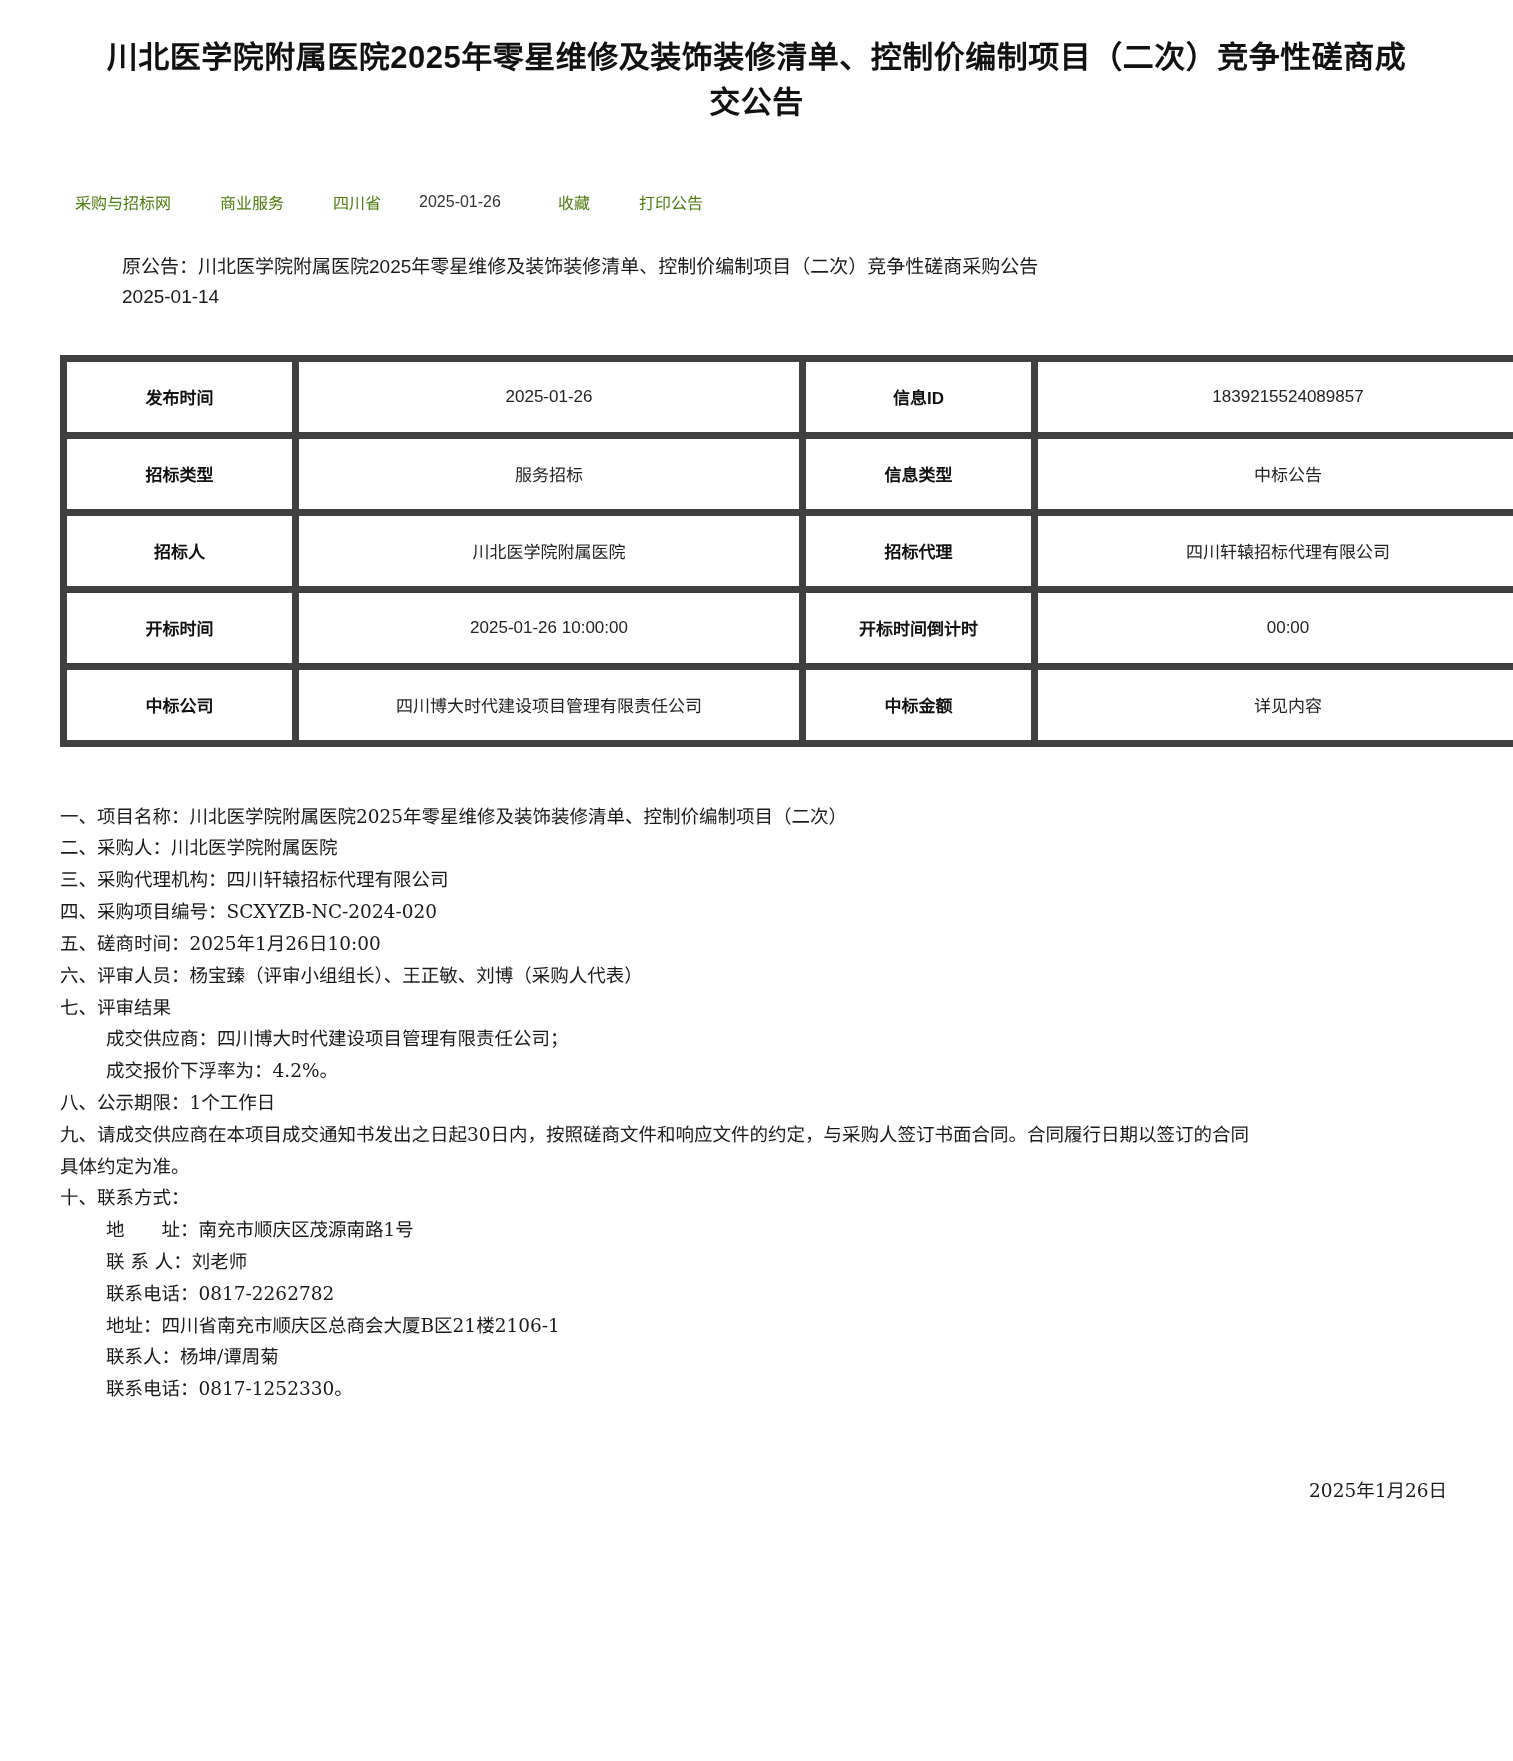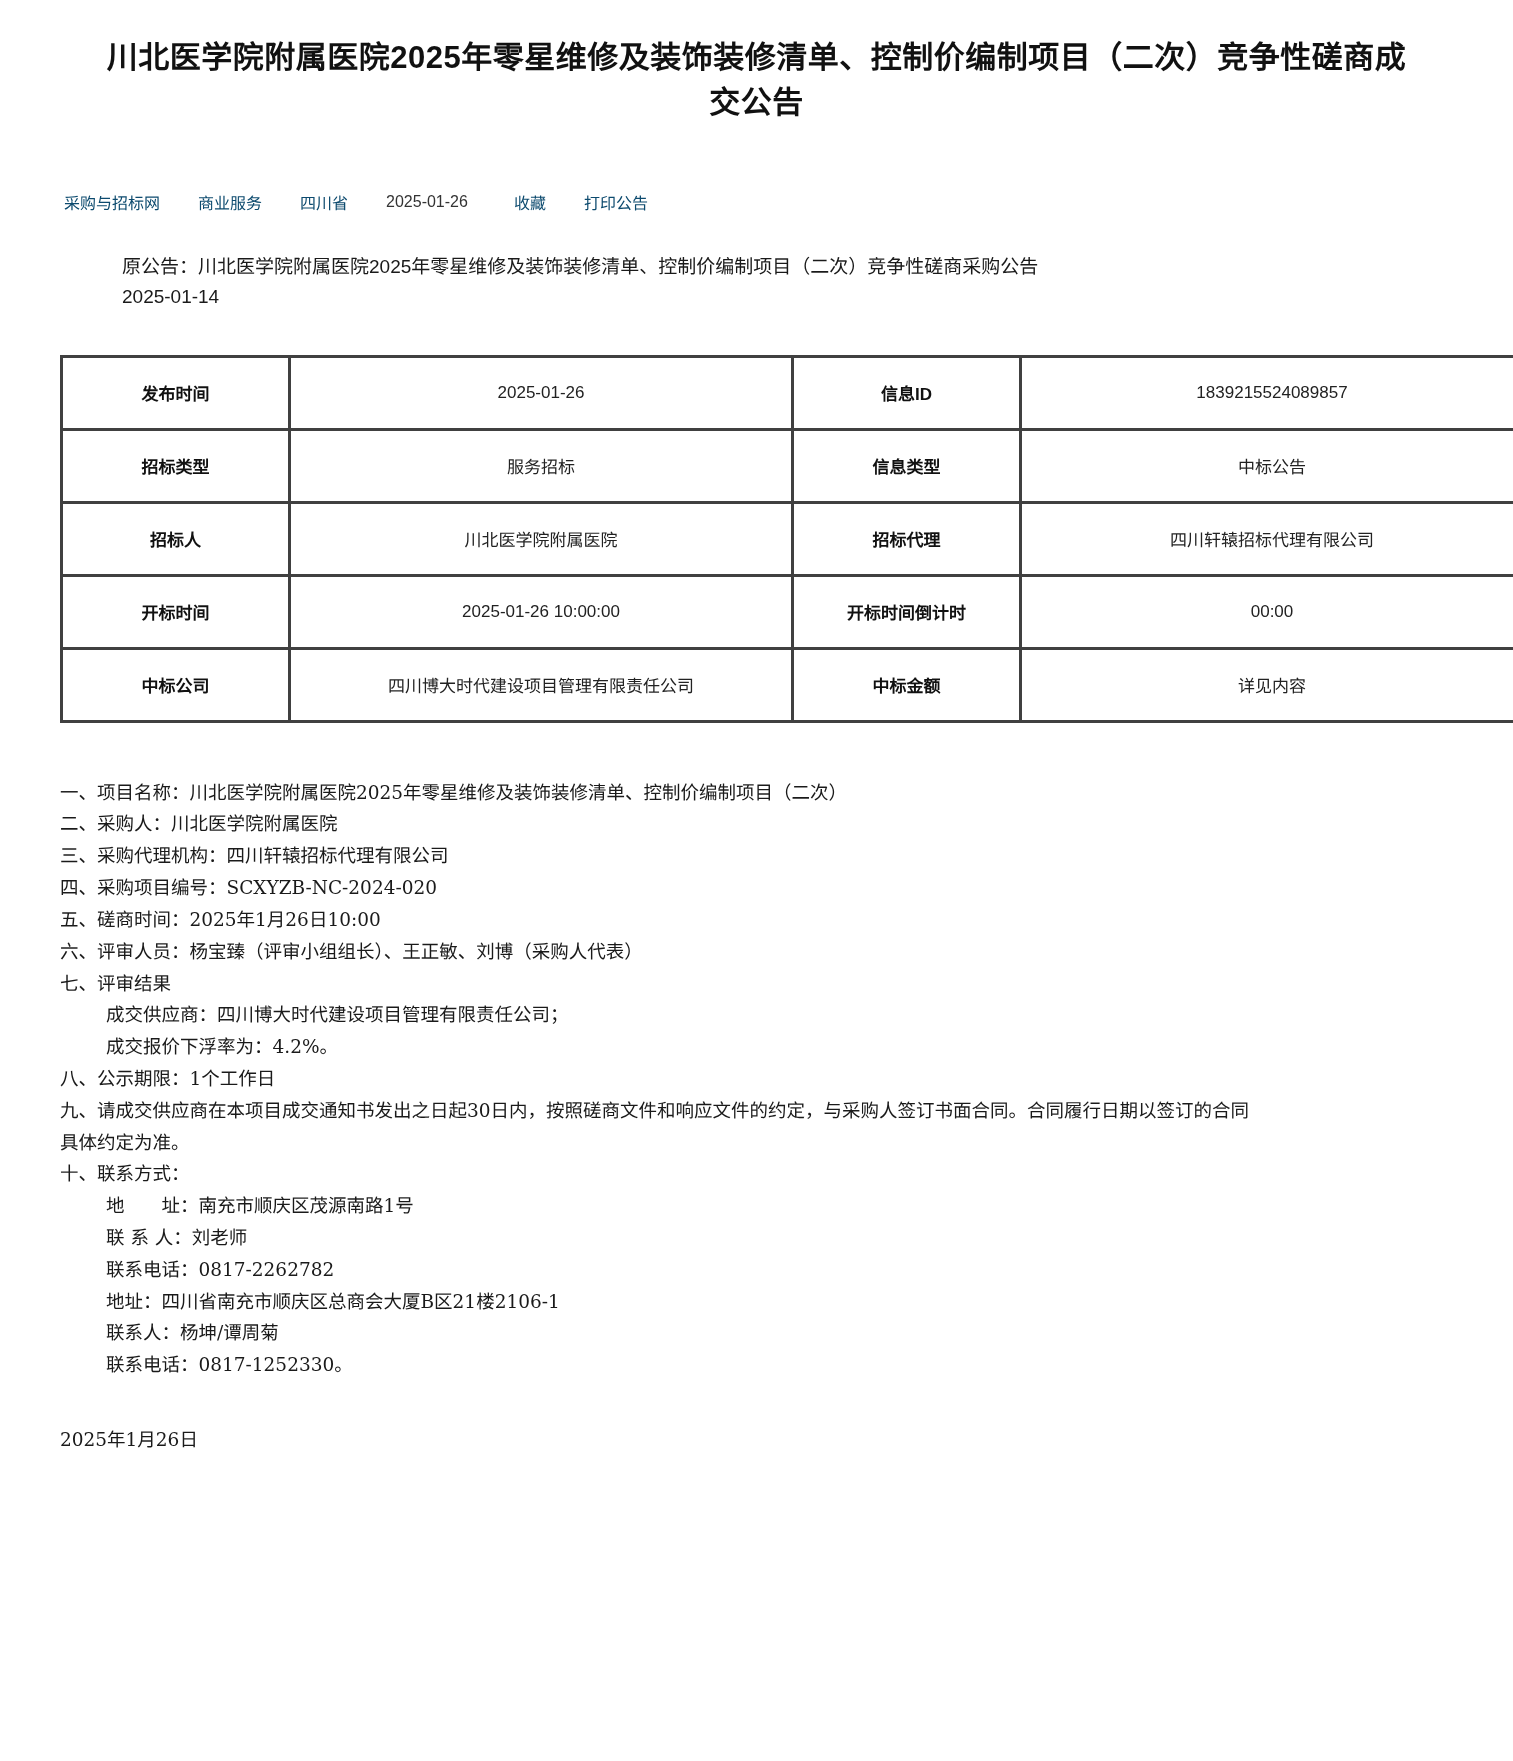--- a/index.html
+++ b/index.html
@@ -31,21 +31,21 @@
   
   .meta-bar {
     margin-top: 64px;
     display: flex;
     align-items: center;
     font-size: 16px;
     color: #333;
     padding-left: 4px;
   }
   .meta-bar .meta-item { margin-right: 38px; white-space: nowrap; }
-  .meta-bar .meta-item.link { color: #0c4a6e; cursor: pointer; }
+  .meta-bar .meta-item.link { color: #4d7c0f; cursor: pointer; margin-left: 11px; }
   .meta-bar .meta-item.sep { margin-right: 46px; }
 
   
   .orig-block {
     margin-top: 38px;
     padding-left: 62px;
     font-size: 19px;
     line-height: 1.6;
     color: #1a1a1a;
   }
@@ -54,21 +54,21 @@
   
   .info-table {
     margin-top: 42px;
     width: 1372px;
     border-collapse: collapse;
     table-layout: fixed;
     border: 1px solid #e2e2e2;
     font-size: 17px;
   }
   .info-table td {
-    border: 3px solid #404040;
+    border: 7px solid #404040;
     height: 70px;
     padding: 0 10px;
     text-align: center;
     vertical-align: middle;
     color: #222;
   }
   .info-table td.label {
     font-weight: bold;
     width: 200px;
     color: #111;
@@ -89,21 +89,22 @@
     font-size: 18.5px;
     line-height: 1.72;
     color: #1a1a1a;
   }
   .body-content .line { display: block; }
   .body-content .indent-1 { padding-left: 46px; }
   .body-content .indent-2 { padding-left: 46px; }
 
   
   .footer-date {
-    margin-top: 44px;
+    margin-top: 71px;
+    text-align: right;
     font-family: "DejaVu Serif", "Liberation Serif", serif;
     font-size: 18.5px;
     color: #1a1a1a;
     padding-right: 6px;
   }
 </style>
 </head>
 <body>
 
 <div class="page">

